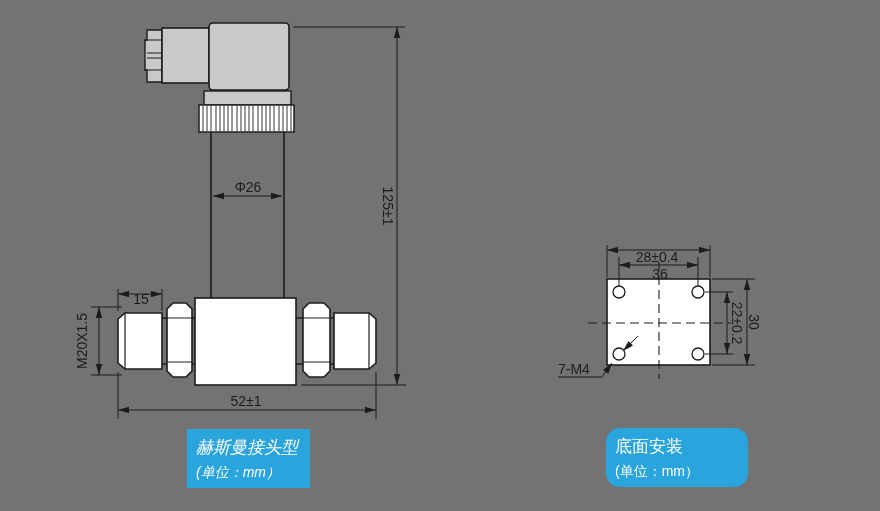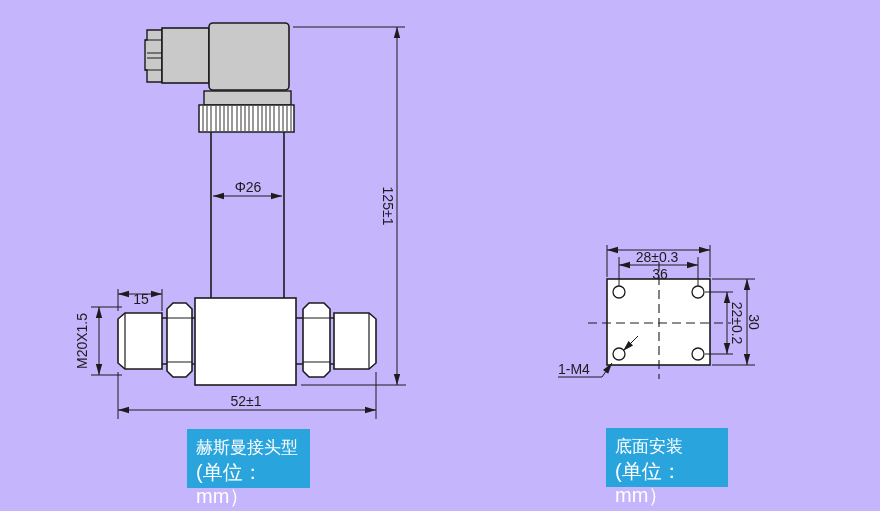--- a/index.html
+++ b/index.html
@@ -1,33 +1,33 @@
 <!DOCTYPE html>
 <html><head>
 <meta charset="utf-8">
 <style>
   html,body{margin:0;padding:0;background:#fff;}
   .stage{
-    position:relative;width:880px;height:511px;background:#c4b5fd;
+    position:relative;width:880px;height:511px;background:#737373;
     font-family:"Liberation Sans", sans-serif;overflow:hidden;
   }
   .art{position:absolute;left:0;top:0;}
   .dim{
     position:absolute;color:#1c1c1c;font-size:14px;line-height:1;
     white-space:nowrap;transform:translate(-50%,-100%);
   }
   .dim.rot-cw{transform:translate(-50%,-50%) rotate(90deg);}
   .dim.rot-ccw{transform:translate(-50%,-50%) rotate(-90deg);}
   .dim.raw{transform:none;}
   .caption{
     position:absolute;background:#29a4dd;color:#ffffff;
     padding:6px 6px 0 9px;box-sizing:border-box;
   }
   .caption .l1{font-size:17px;line-height:25px;}
-  .caption .l2{font-size:20px;line-height:24px;}
+  .caption .l2{font-size:14px;line-height:24px;}
 </style>
 </head>
 <body>
 
 <div class="stage">
 
   <svg class="art" width="880" height="511" viewBox="0 0 880 511">
     <defs>
       <marker id="ah" viewBox="0 0 12 8" markerWidth="12" markerHeight="8" refX="11.5" refY="4" orient="auto-start-reverse" markerUnits="userSpaceOnUse">
         <path d="M0.5 0.8 11.5 4 0.5 7.2Z" fill="#1c1c1c"></path>
@@ -148,31 +148,31 @@
   <span class="dim" style="left:141px;top:306px;">15</span>
 
   <span class="dim rot-ccw" style="left:82px;top:341px;">M20X1.5</span>
 
   <span class="dim rot-cw" style="left:388px;top:206px;">125±1</span>
 
   <span class="dim" style="left:246px;top:408px;">52±1</span>
 
   <span class="dim" style="left:660px;top:249px;margin-top:32px;">36</span>
 
-  <span class="dim" style="left:657px;top:264px;">28±0.3</span>
+  <span class="dim" style="left:657px;top:264px;">28±0.4</span>
 
   <span class="dim rot-cw" style="left:737px;top:323px;">22±0.2</span>
 
   <span class="dim rot-cw" style="left:754px;top:322px;">30</span>
 
-  <span class="dim raw" style="left:558px;top:362px;">1-M4</span>
+  <span class="dim raw" style="left:558px;top:362px;">7-M4</span>
 
-  <div class="caption" style="left:187px;top:429px;width:123px;height:59px;">
+  <div class="caption" style="left:187px;top:429px;width:123px;height:59px;font-style:italic;">
     <div class="l1">赫斯曼接头型</div>
     <div class="l2">(单位：mm）</div>
   </div>
 
-  <div class="caption" style="left:606px;top:428px;width:122px;height:59px;">
+  <div class="caption" style="left:606px;top:428px;width:142px;height:59px;border-radius:14px;">
     <div class="l1">底面安装</div>
     <div class="l2">(单位：mm）</div>
   </div>
 
 </div>
 
 </body></html>

